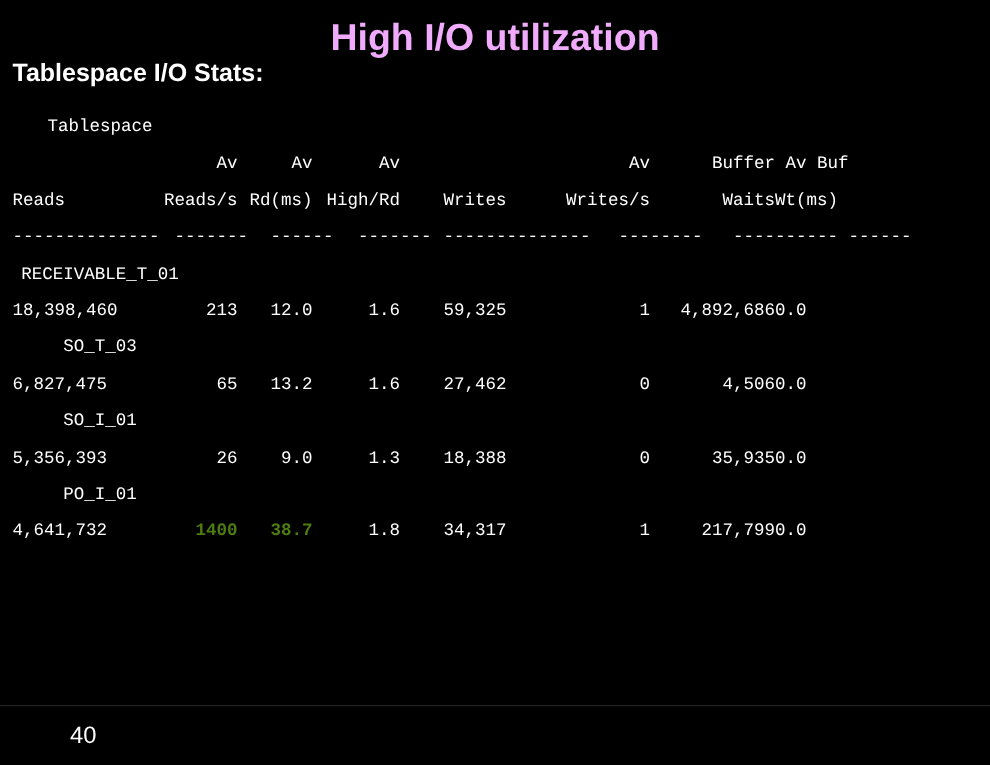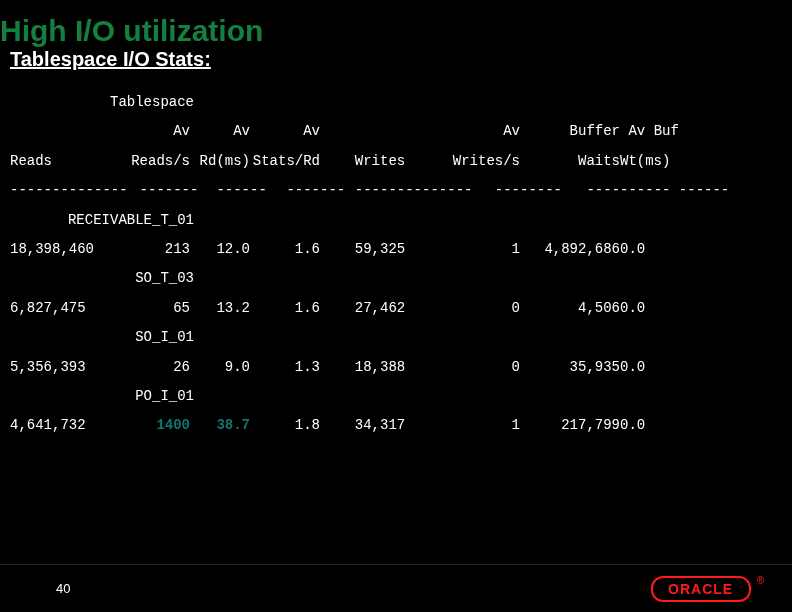--- a/index.html
+++ b/index.html
@@ -16,77 +16,77 @@
     position: relative;
     width: 792px;
     height: 612px;
     box-sizing: border-box;
   }
   .title {
     position: absolute;
     top: 14px;
     left: 0;
     width: 100%;
+    text-align: center;
     font-size: 30px;
     font-weight: bold;
-    color: #15803d;
+    color: #f0abfc;
   }
   .subtitle {
     position: absolute;
     top: 48px;
     left: 10px;
     font-size: 20px;
     font-weight: bold;
     color: #fff;
-    text-decoration: underline;
   }
   .content {
     position: absolute;
     top: 88px;
     left: 10px;
     right: 10px;
     font-family: "Courier New", Courier, monospace;
     font-size: 14px;
     line-height: 2.1;
     white-space: pre;
     color: #fff;
   }
   .content .highlight {
-    color: #0f766e;
+    color: #4d7c0f;
     font-weight: bold;
   }
   
   .c-reads   { display:inline-block; width: 110px; }
   .c-readss  { display:inline-block; width:  70px; text-align:right; }
   .c-rdms    { display:inline-block; width:  60px; text-align:right; }
   .c-blksrd  { display:inline-block; width:  70px; text-align:right; }
   .c-writes  { display:inline-block; width: 120px; text-align:center; }
   .c-writess { display:inline-block; width:  80px; text-align:right; }
   .c-waits   { display:inline-block; width: 100px; text-align:right; }
   .c-wtms    { display:inline-block; width:  60px; text-align:left; }
-  .row-label { display:inline-block; width: 140px; text-align:right;margin-left:44px; }
+  .row-label { display:inline-block; width: 140px; text-align:center; }
   .dash-row  { letter-spacing: 0; }
 
   .footer {
     position: absolute;
     left: 0;
     right: 0;
     bottom: 0;
     height: 48px;
     background: #000;
     border-top: 1px solid #222;
     display: flex;
     align-items: center;
     justify-content: space-between;
     padding: 0 28px 0 56px;
     box-sizing: border-box;
   }
   .page-num {
     color: #fff;
-    font-size: 13px;
+    font-size: 19px;
   }
   .logo {
     display: flex;
     align-items: center;
     gap: 6px;
   }
   .logo-mark {
     width: 96px;
     height: 22px;
     border: 2px solid #ff1a1a;
@@ -110,33 +110,29 @@
 </head>
 <body>
 
 <div class="slide">
 
   <div class="title">High I/O utilization</div>
   <div class="subtitle">Tablespace I/O Stats:</div>
 
   <div class="content"><span class="row-label">Tablespace</span>
 <span class="c-reads"> </span><span class="c-readss">Av</span><span class="c-rdms">Av</span><span class="c-blksrd">Av</span><span class="c-writes"> </span><span class="c-writess">Av</span><span class="c-waits">Buffer</span> <span>Av</span> <span>Buf</span>
-<span class="c-reads">Reads</span><span class="c-readss">Reads/s</span><span class="c-rdms">Rd(ms)</span><span class="c-blksrd">Stats/Rd</span><span class="c-writes">Writes</span><span class="c-writess">Writes/s</span><span class="c-waits">Waits</span><span class="c-wtms">Wt(ms)</span>
+<span class="c-reads">Reads</span><span class="c-readss">Reads/s</span><span class="c-rdms">Rd(ms)</span><span class="c-blksrd">High/Rd</span><span class="c-writes">Writes</span><span class="c-writess">Writes/s</span><span class="c-waits">Waits</span><span class="c-wtms">Wt(ms)</span>
 <span class="c-reads dash-row">--------------</span> <span class="c-readss dash-row">-------</span> <span class="c-rdms dash-row">------</span> <span class="c-blksrd dash-row">-------</span> <span class="c-writes dash-row">--------------</span> <span class="c-writess dash-row">--------</span> <span class="c-waits dash-row">----------</span> <span class="c-wtms dash-row">------</span>
 <span class="row-label">RECEIVABLE_T_01</span>
 <span class="c-reads">18,398,460</span><span class="c-readss"><span>213</span></span><span class="c-rdms"><span>12.0</span></span><span class="c-blksrd">1.6</span><span class="c-writes">59,325</span><span class="c-writess">1</span><span class="c-waits">4,892,686</span><span class="c-wtms">0.0</span>
 <span class="row-label">SO_T_03</span>
 <span class="c-reads">6,827,475</span><span class="c-readss"><span>65</span></span><span class="c-rdms"><span>13.2</span></span><span class="c-blksrd">1.6</span><span class="c-writes">27,462</span><span class="c-writess">0</span><span class="c-waits">4,506</span><span class="c-wtms">0.0</span>
 <span class="row-label">SO_I_01</span>
 <span class="c-reads">5,356,393</span><span class="c-readss"><span>26</span></span><span class="c-rdms"><span>9.0</span></span><span class="c-blksrd">1.3</span><span class="c-writes">18,388</span><span class="c-writess">0</span><span class="c-waits">35,935</span><span class="c-wtms">0.0</span>
 <span class="row-label">PO_I_01</span>
 <span class="c-reads">4,641,732</span><span class="c-readss"><span class="highlight">1400</span></span><span class="c-rdms"><span class="highlight">38.7</span></span><span class="c-blksrd">1.8</span><span class="c-writes">34,317</span><span class="c-writess">1</span><span class="c-waits">217,799</span><span class="c-wtms">0.0</span>
 </div>
 
   <div class="footer">
     <div class="page-num">40</div>
-    <div class="logo">
-      <div class="logo-mark">ORACLE</div>
-      <div class="logo-reg">®</div>
-    </div>
   </div>
 
 </div>
 
 </body></html>

